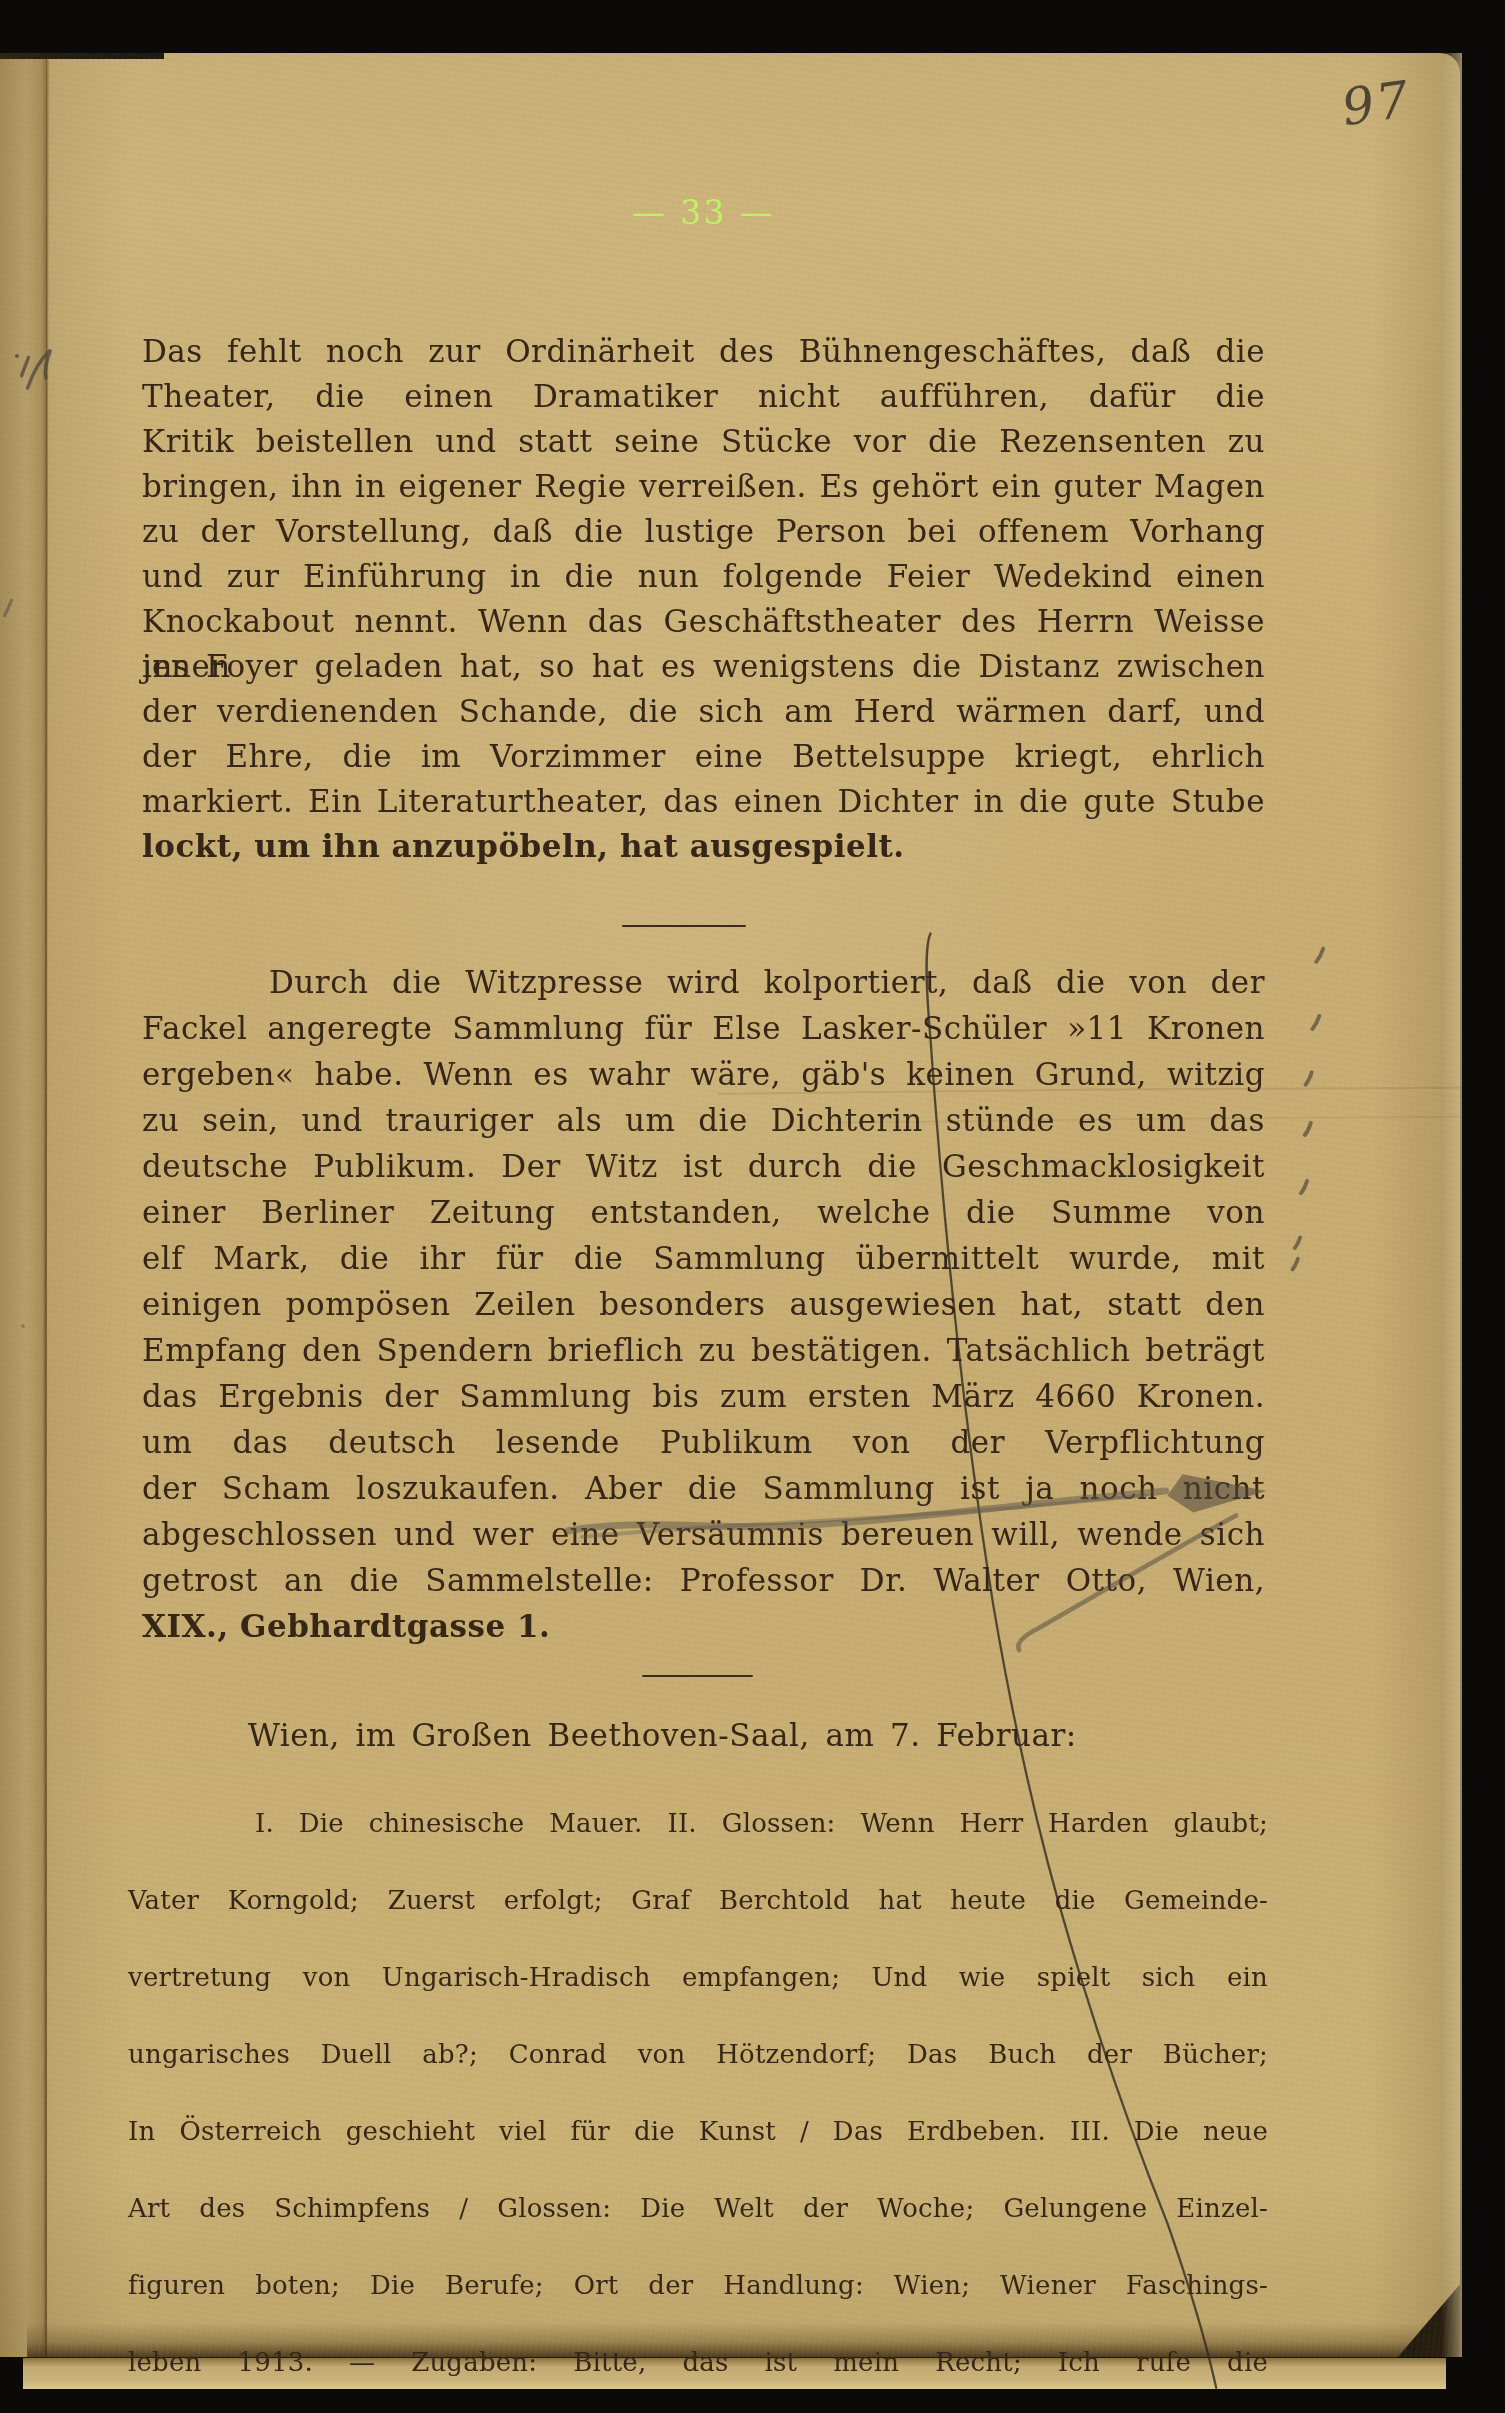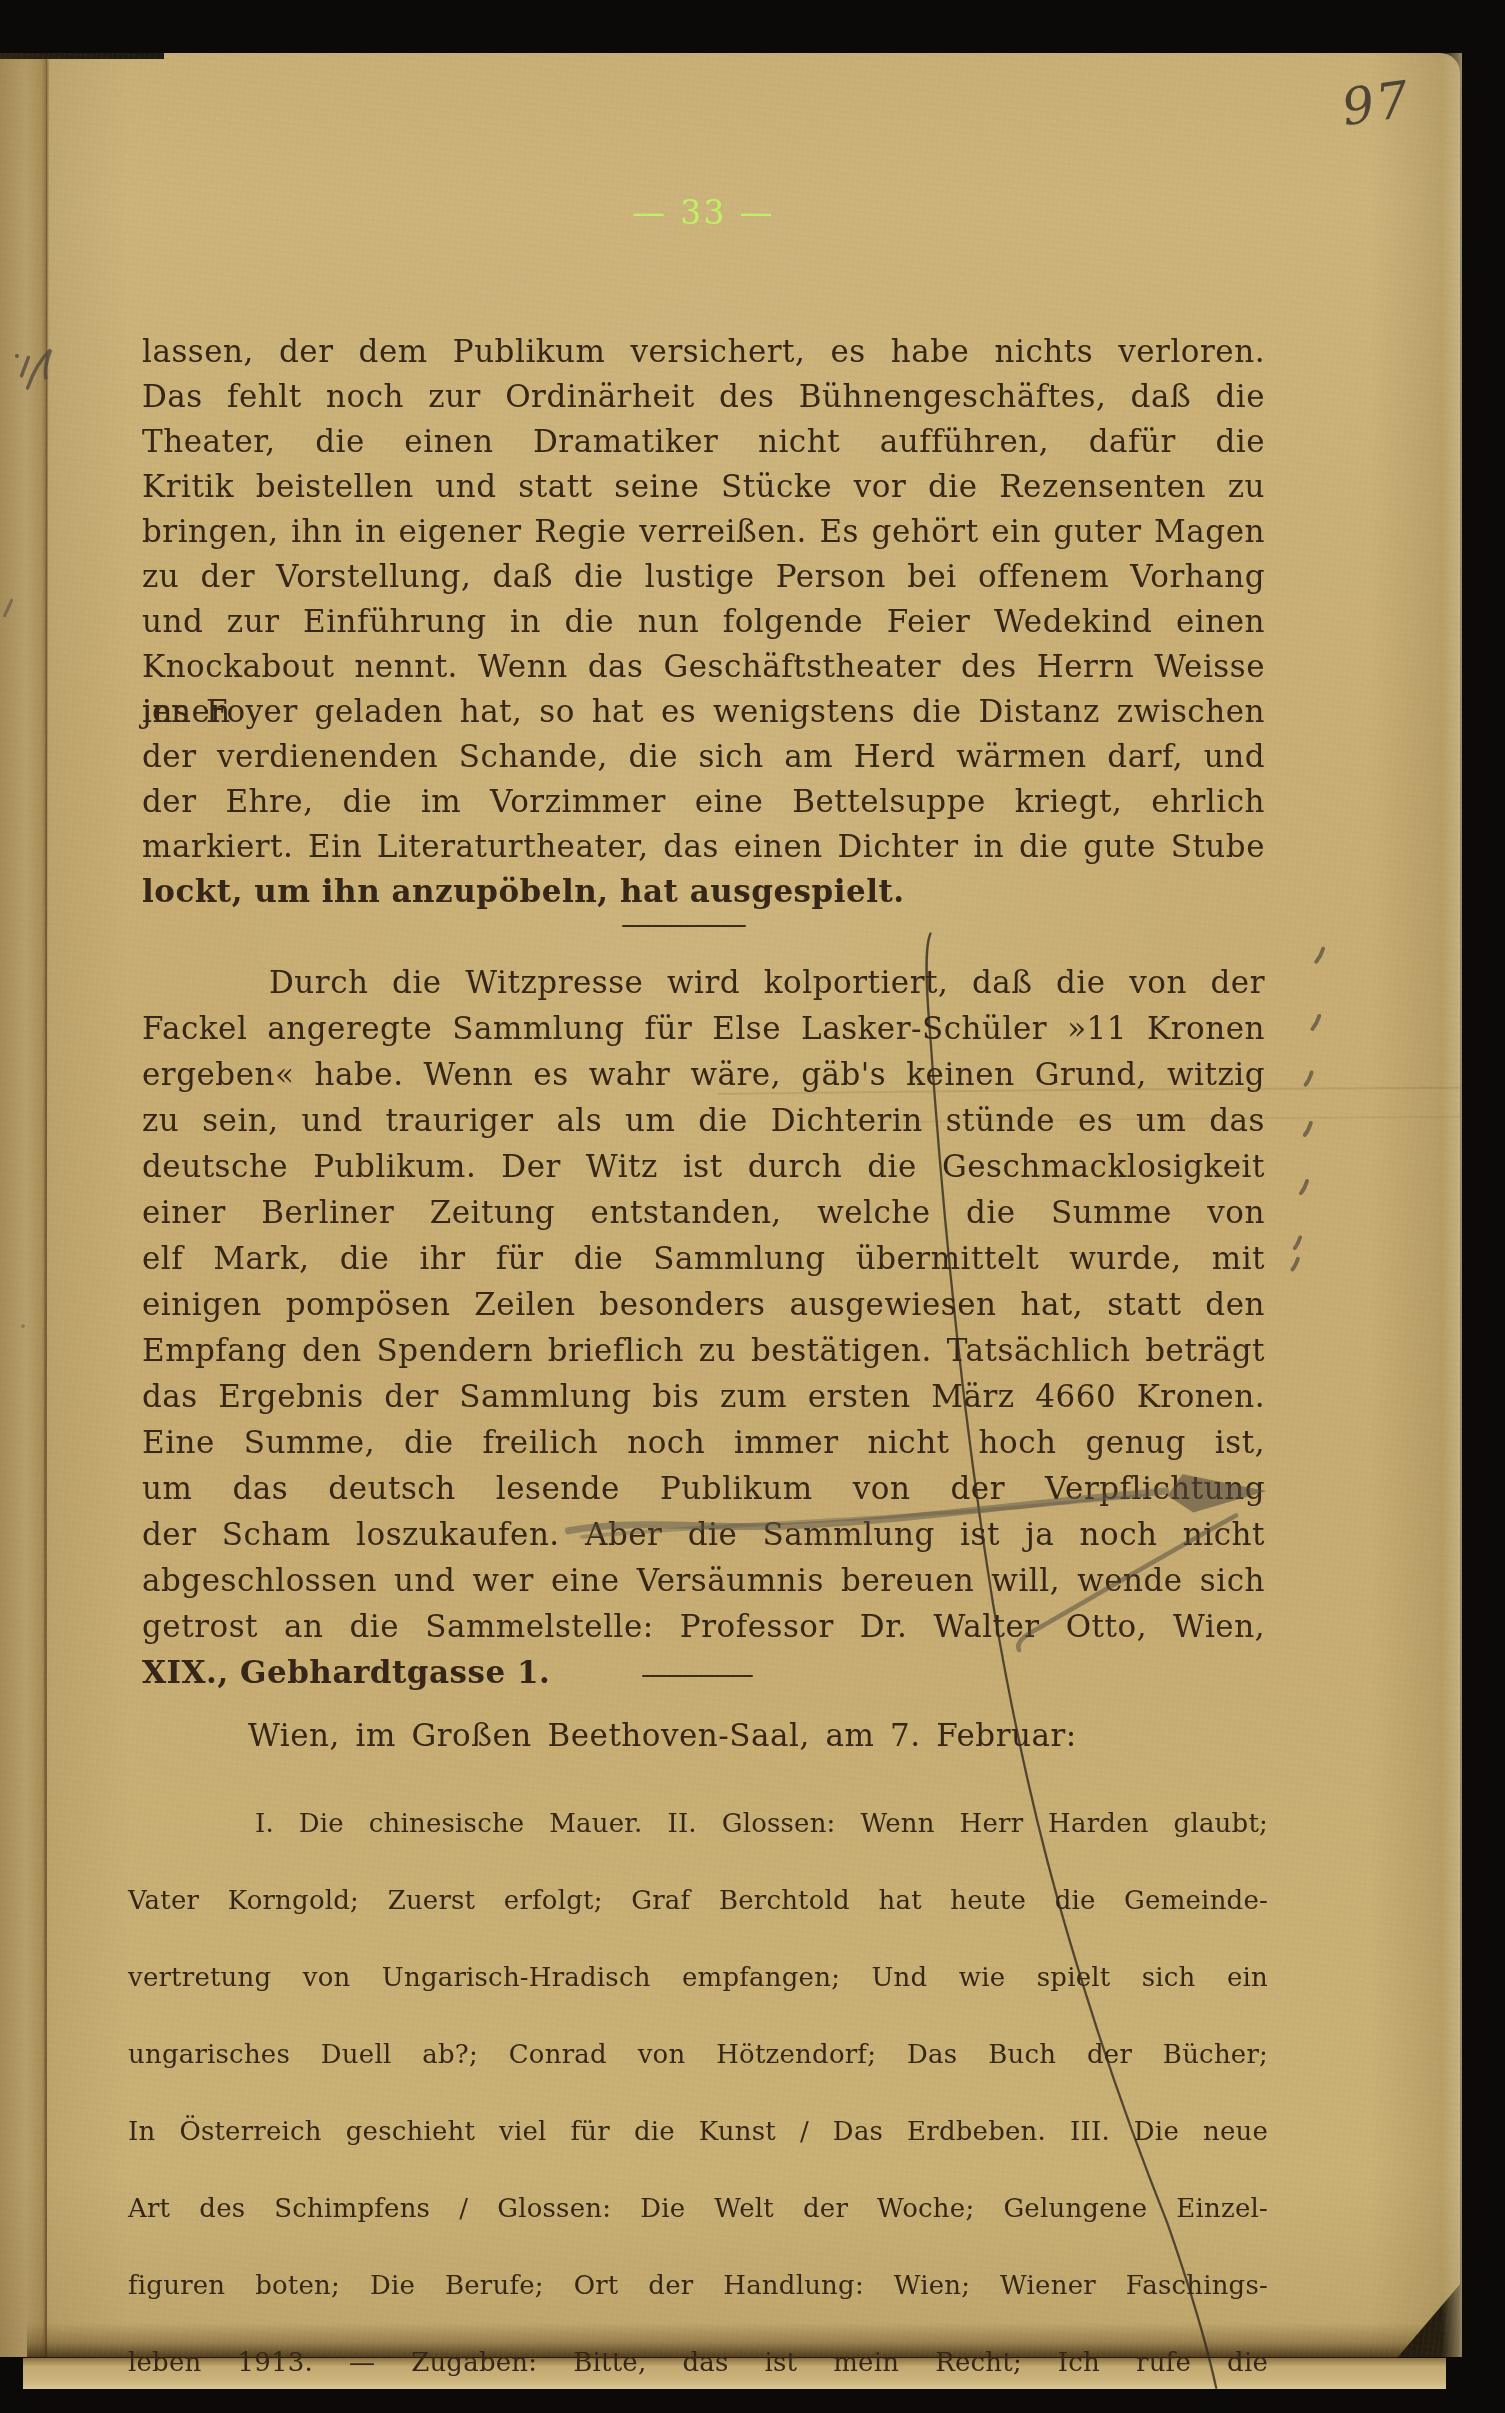--- a/index.html
+++ b/index.html
@@ -54,21 +54,20 @@
   <div class="topleft-step"></div>
   <div class="bottom-shadow"></div>
   <div class="bottom-sliver"></div>
   <div class="corner-cut"></div>
   <div class="right-highlight"></div>
   <div class="shade"></div>
 
   <div class="page-header">— 33 —</div>
 
   <div class="textblock body-size" style="left:142px;top:329px;width:1123px;">
-      <div class="line">lassen, der dem Publikum versichert, es habe nichts verloren.</div>
       <div class="line">Das fehlt noch zur Ordinärheit des Bühnengeschäftes, daß die</div>
       <div class="line">Theater, die einen Dramatiker nicht aufführen, dafür die</div>
       <div class="line">Kritik beistellen und statt seine Stücke vor die Rezensenten zu</div>
       <div class="line">bringen, ihn in eigener Regie verreißen. Es gehört ein guter Magen</div>
       <div class="line">zu der Vorstellung, daß die lustige Person bei offenem Vorhang</div>
       <div class="line">und zur Einführung in die nun folgende Feier Wedekind einen</div>
       <div class="line">Knockabout nennt. Wenn das Geschäftstheater des Herrn Weisse jenen</div>
       <div class="line">ins Foyer geladen hat, so hat es wenigstens die Distanz zwischen</div>
       <div class="line">der verdienenden Schande, die sich am Herd wärmen darf, und</div>
       <div class="line">der Ehre, die im Vorzimmer eine Bettelsuppe kriegt, ehrlich</div>
@@ -82,21 +81,20 @@
       <div class="line">Durch die Witzpresse wird kolportiert, daß die von der</div>
       <div class="line">Fackel angeregte Sammlung für Else Lasker-Schüler »11 Kronen</div>
       <div class="line">ergeben« habe.  Wenn es wahr wäre, gäb's keinen Grund, witzig</div>
       <div class="line">zu sein, und trauriger als um die Dichterin stünde es um das</div>
       <div class="line">deutsche Publikum. Der Witz ist durch die Geschmacklosigkeit</div>
       <div class="line">einer Berliner Zeitung entstanden, welche die Summe von</div>
       <div class="line">elf Mark, die ihr für die Sammlung übermittelt wurde, mit</div>
       <div class="line">einigen pompösen Zeilen besonders ausgewiesen hat, statt den</div>
       <div class="line">Empfang den Spendern brieflich zu bestätigen. Tatsächlich beträgt</div>
       <div class="line">das Ergebnis der Sammlung bis zum ersten März 4660 Kronen.</div>
-      <div class="line">Eine Summe, die freilich noch immer nicht hoch genug ist,</div>
       <div class="line">um das deutsch lesende Publikum von der Verpflichtung</div>
       <div class="line">der Scham loszukaufen. Aber die Sammlung ist ja noch nicht</div>
       <div class="line">abgeschlossen und wer eine Versäumnis bereuen will, wende sich</div>
       <div class="line">getrost an die Sammelstelle: Professor Dr. Walter Otto, Wien,</div>
       <div class="line last">XIX., Gebhardtgasse 1.</div>
     </div>
 
   <div class="rule" style="left:642px;top:1675px;width:111px;"></div>
 
   <div class="heading-line">Wien, im Großen Beethoven-Saal, am 7. Februar:</div>

